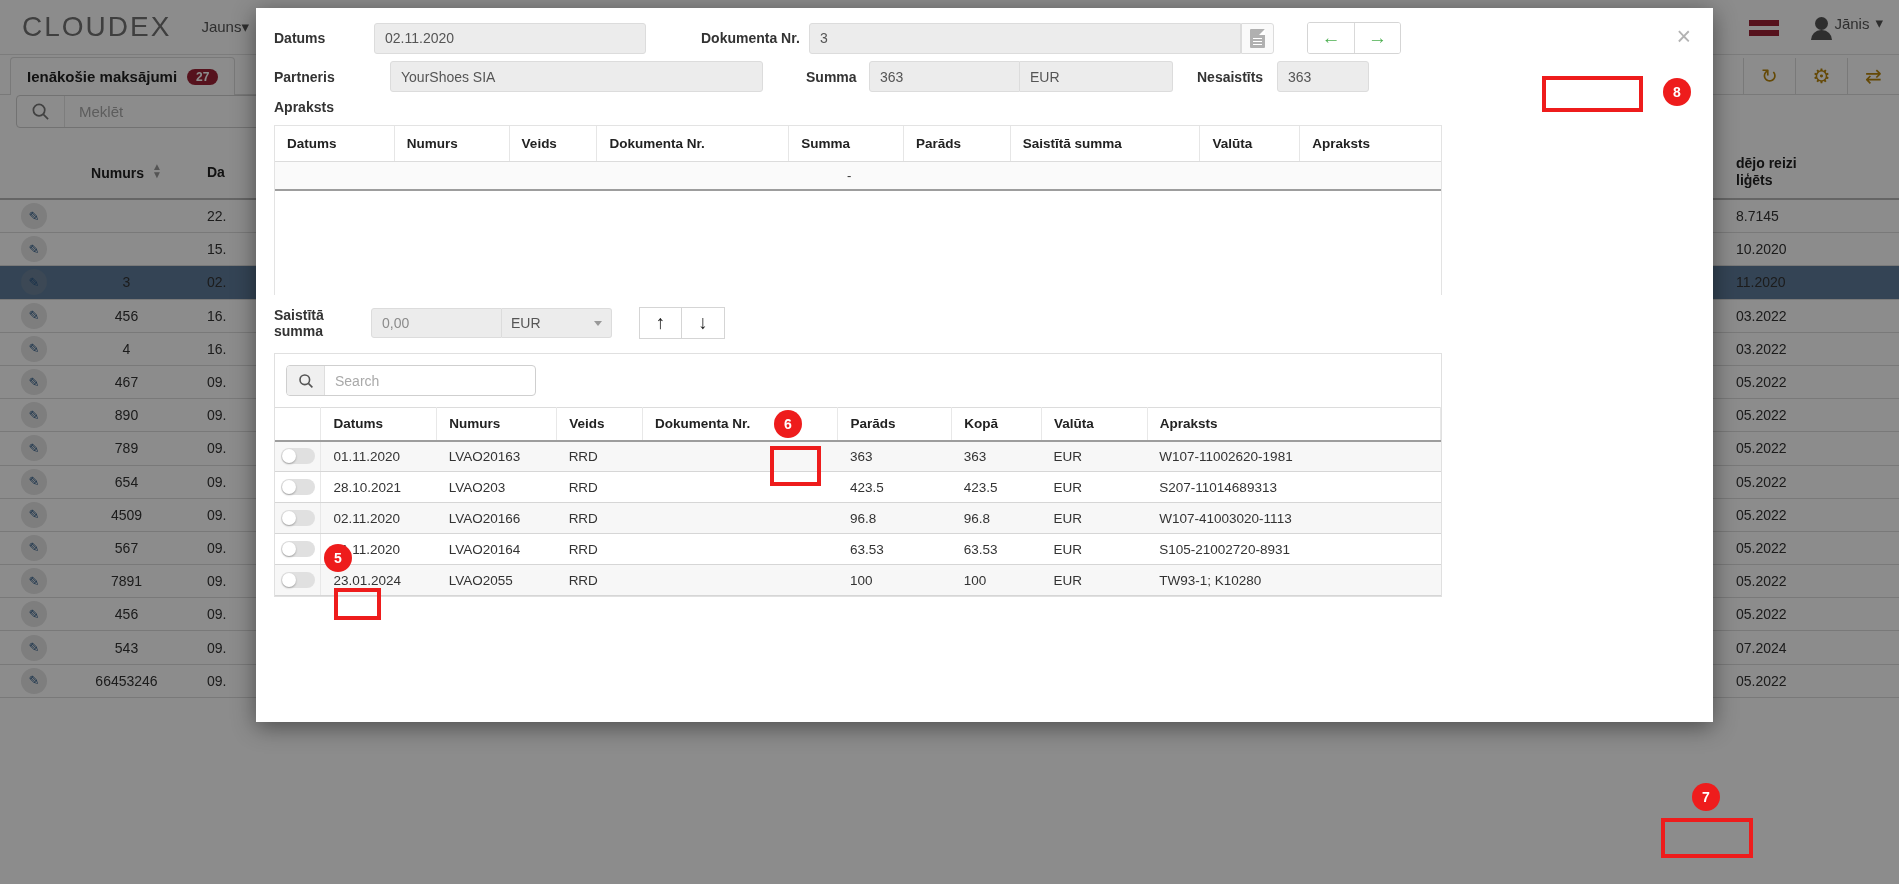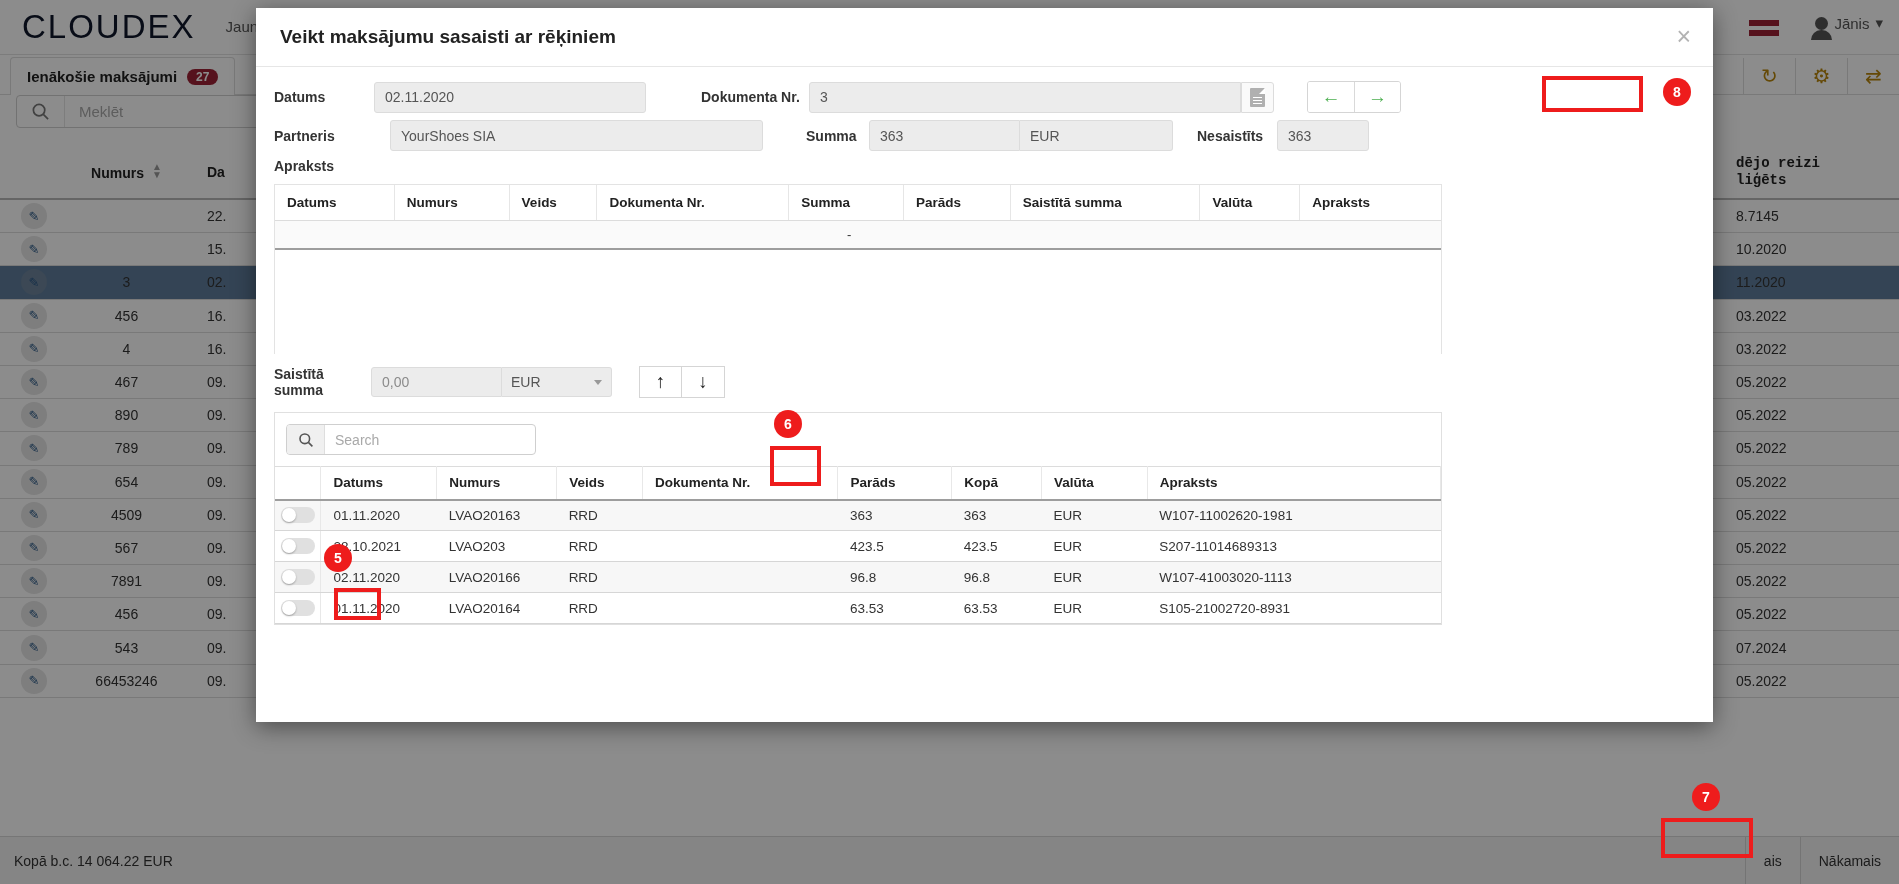--- a/index.html
+++ b/index.html
@@ -31,23 +31,23 @@
   }
 
   .topbar {
     position: absolute; top: 0; left: 0; right: 0; height: 55px;
     background: #fff;
     border-bottom: 1px solid #e2e2e2;
     display: flex; align-items: center;
   }
   .logo {
     margin-left: 22px;
-    font-size: 33px;
+    font-size: 28px;
     letter-spacing: 2px;
-    color: #0f172a;
+    color: #737373;
     font-weight: 300;
     font-family: "Liberation Sans", sans-serif;
   }
   .topnav-item {
     margin-left: 30px;
     font-size: 15px;
     color: #555;
   }
   .flag {
     position: absolute; right: 120px; top: 20px;
@@ -348,21 +348,21 @@
     </div>
 
     <div class="bg-table">
       <div class="bg-th">
         <div class="c-edit"></div>
         <div class="c-num">
           <span>Numurs</span><span class="bg-head-sort">▲<br>▼</span>
         </div>
         <div class="c-date">Da</div>
         <div class="c-spacer"></div>
-        <div class="c-last" style="line-height:17px;font-family:Liberation Mono, monospace;">
+        <div class="c-last" style="line-height:17px;">
           <span>dējo reizi</span><br>
           <span>liģēts</span>
         </div>
       </div>
       <div id="bg-rows">
           <div class="bg-tr">
             <div class="c-edit">
               <span class="pencil">✎</span>
             </div>
             <div class="c-num"></div>
@@ -492,35 +492,25 @@
               <span class="pencil">✎</span>
             </div>
             <div class="c-num">66453246</div>
             <div class="c-date">09.</div>
             <div class="c-spacer"></div>
             <div class="c-last">05.2022</div>
           </div>
         </div>
     </div>
 
-    <div class="bottom-bar">
-      <div class="bottom-total">Kopā b.c. 14 064.22 EUR</div>
-      <div class="pager">
-        <div class="pager-btn">ais</div>
-        <div class="pager-btn">Nākamais</div>
-      </div>
-    </div>
   </div>
 
   <div class="bg-dim"></div>
 
   <div class="modal">
-    <div class="modal-head">
-      <div class="modal-title">Veikt maksājumu sasaisti ar rēķiniem</div>
-    </div>
     <div class="modal-close">×</div>
 
     <div class="modal-body">
 
       <div class="frow">
         <div class="flabel" style="width:100px">Datums</div>
         <div class="finput" style="width:272px">02.11.2020</div>
         <div class="flabel" style="width:108px; margin-left:55px">Dokumenta Nr.</div>
         <div class="finput" style="width:432px; border-radius:3px 0 0 3px">3</div>
         <div class="doc-btn">
@@ -639,20 +629,31 @@
                 <td class="c-toggle"><span class="toggle"></span></td>
                 <td>01.11.2020</td>
                 <td>LVAO20164</td>
                 <td>RRD</td>
                 <td></td>
                 <td>63.53</td>
                 <td>63.53</td>
                 <td>EUR</td>
                 <td>S105-21002720-8931</td>
               </tr>
+              <tr class="alt">
+                <td class="c-toggle"><span class="toggle"></span></td>
+                <td>23.01.2024</td>
+                <td>LVAO2055</td>
+                <td>RRD</td>
+                <td></td>
+                <td>100</td>
+                <td>100</td>
+                <td>EUR</td>
+                <td>TW93-1; K10280</td>
+              </tr>
             </tbody>
         </table>
       </div>
     </div>
 
   </div>
 
   <div class="hl" style="left:1542px; top:76px; width:101px; height:36px;"></div>
   <div class="numbadge" style="left:1663px; top:78px;">8</div>
 

